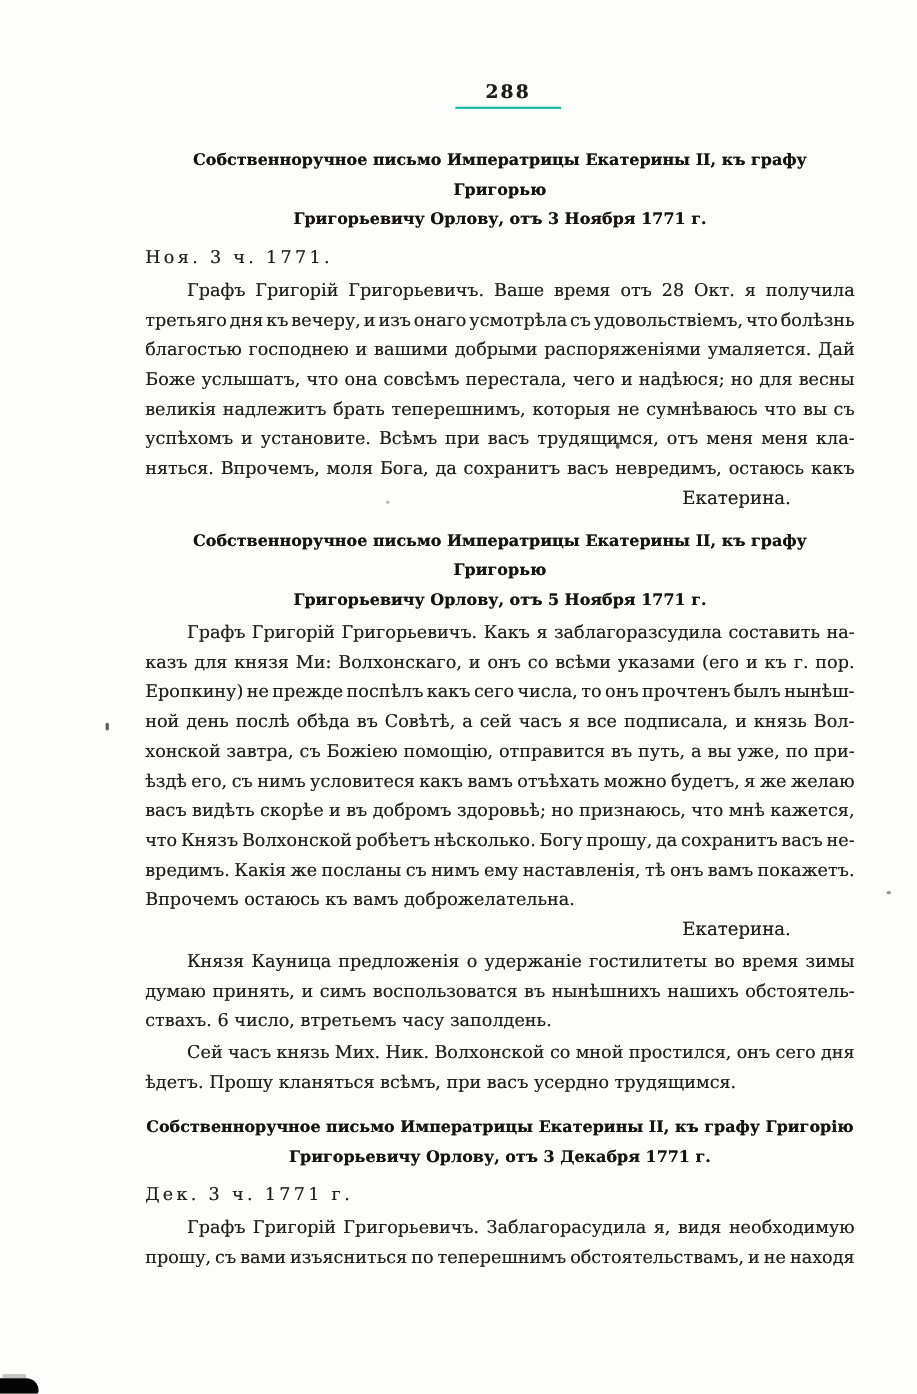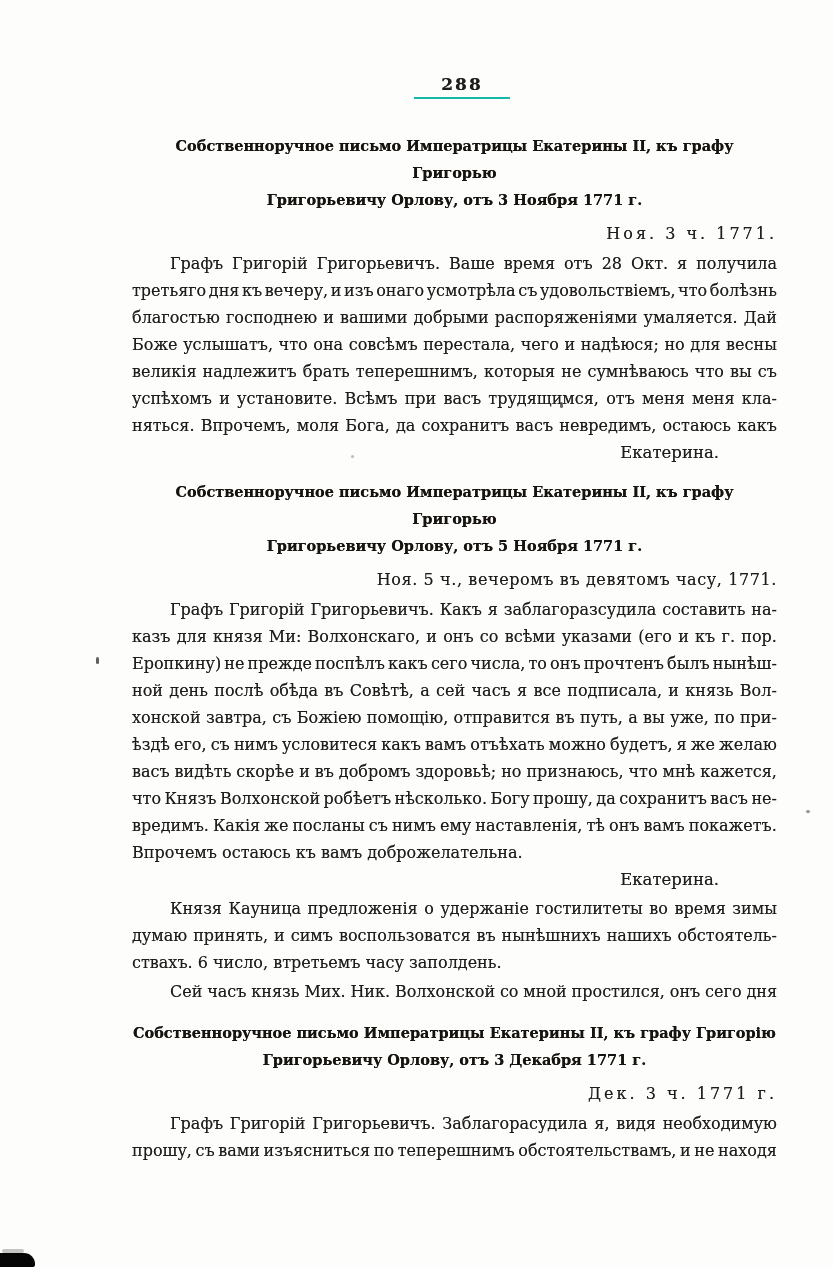--- a/index.html
+++ b/index.html
@@ -36,21 +36,20 @@
 
   .heading{
     text-align:center;
     font-weight:bold;
     font-size:14.5px;
     line-height:27px;
     color:#17140f;
     text-shadow:0 0 .5px rgba(0,0,0,.75);
   }
   .dateline{
-    text-align:right;
     font-size:16px;
     line-height:24px;
     margin:9px 0 4px 0;
     text-shadow:0 0 .3px rgba(0,0,0,.5);
   }
   .dateline.spaced{letter-spacing:3px;}
   .dateline.normal{letter-spacing:.6px;}
 
   .paragraph{margin-top:2px;}
   .line{
@@ -198,21 +197,20 @@
             <span>какъ</span>
           </div>
         </div>
         <div class="signature">Екатерина.</div>
       </section>
       <section class="letter">
         <div class="heading">
           <div class="heading-line">Собственноручное письмо Императрицы Екатерины II, къ графу Григорью</div>
           <div class="heading-line">Григорьевичу Орлову, отъ 5 Ноября 1771 г.</div>
         </div>
-        <div class="dateline normal">Ноя. 5 ч., вечеромъ въ девятомъ часу, 1771.</div>
         <div class="paragraph">
           <div class="line jline first">
             <span>Графъ</span>
             <span>Григорій</span>
             <span>Григорьевичъ.</span>
             <span>Какъ</span>
             <span>я</span>
             <span>заблагоразсудила</span>
             <span>составить</span>
             <span>на-</span>
@@ -372,20 +370,21 @@
             <span>Мих.</span>
             <span>Ник.</span>
             <span>Волхонской</span>
             <span>со</span>
             <span>мной</span>
             <span>простился,</span>
             <span>онъ</span>
             <span>сего</span>
             <span>дня</span>
           </div>
+          <div class="line endline">ѣдетъ. Прошу кланяться всѣмъ, при васъ усердно трудящимся.</div>
         </div>
       </section>
       <section class="letter">
         <div class="heading">
           <div class="heading-line">Собственноручное письмо Императрицы Екатерины II, къ графу Григорію</div>
           <div class="heading-line">Григорьевичу Орлову, отъ 3 Декабря 1771 г.</div>
         </div>
         <div class="dateline spaced">Дек. 3 ч. 1771 г.</div>
         <div class="paragraph">
           <div class="line jline first">

